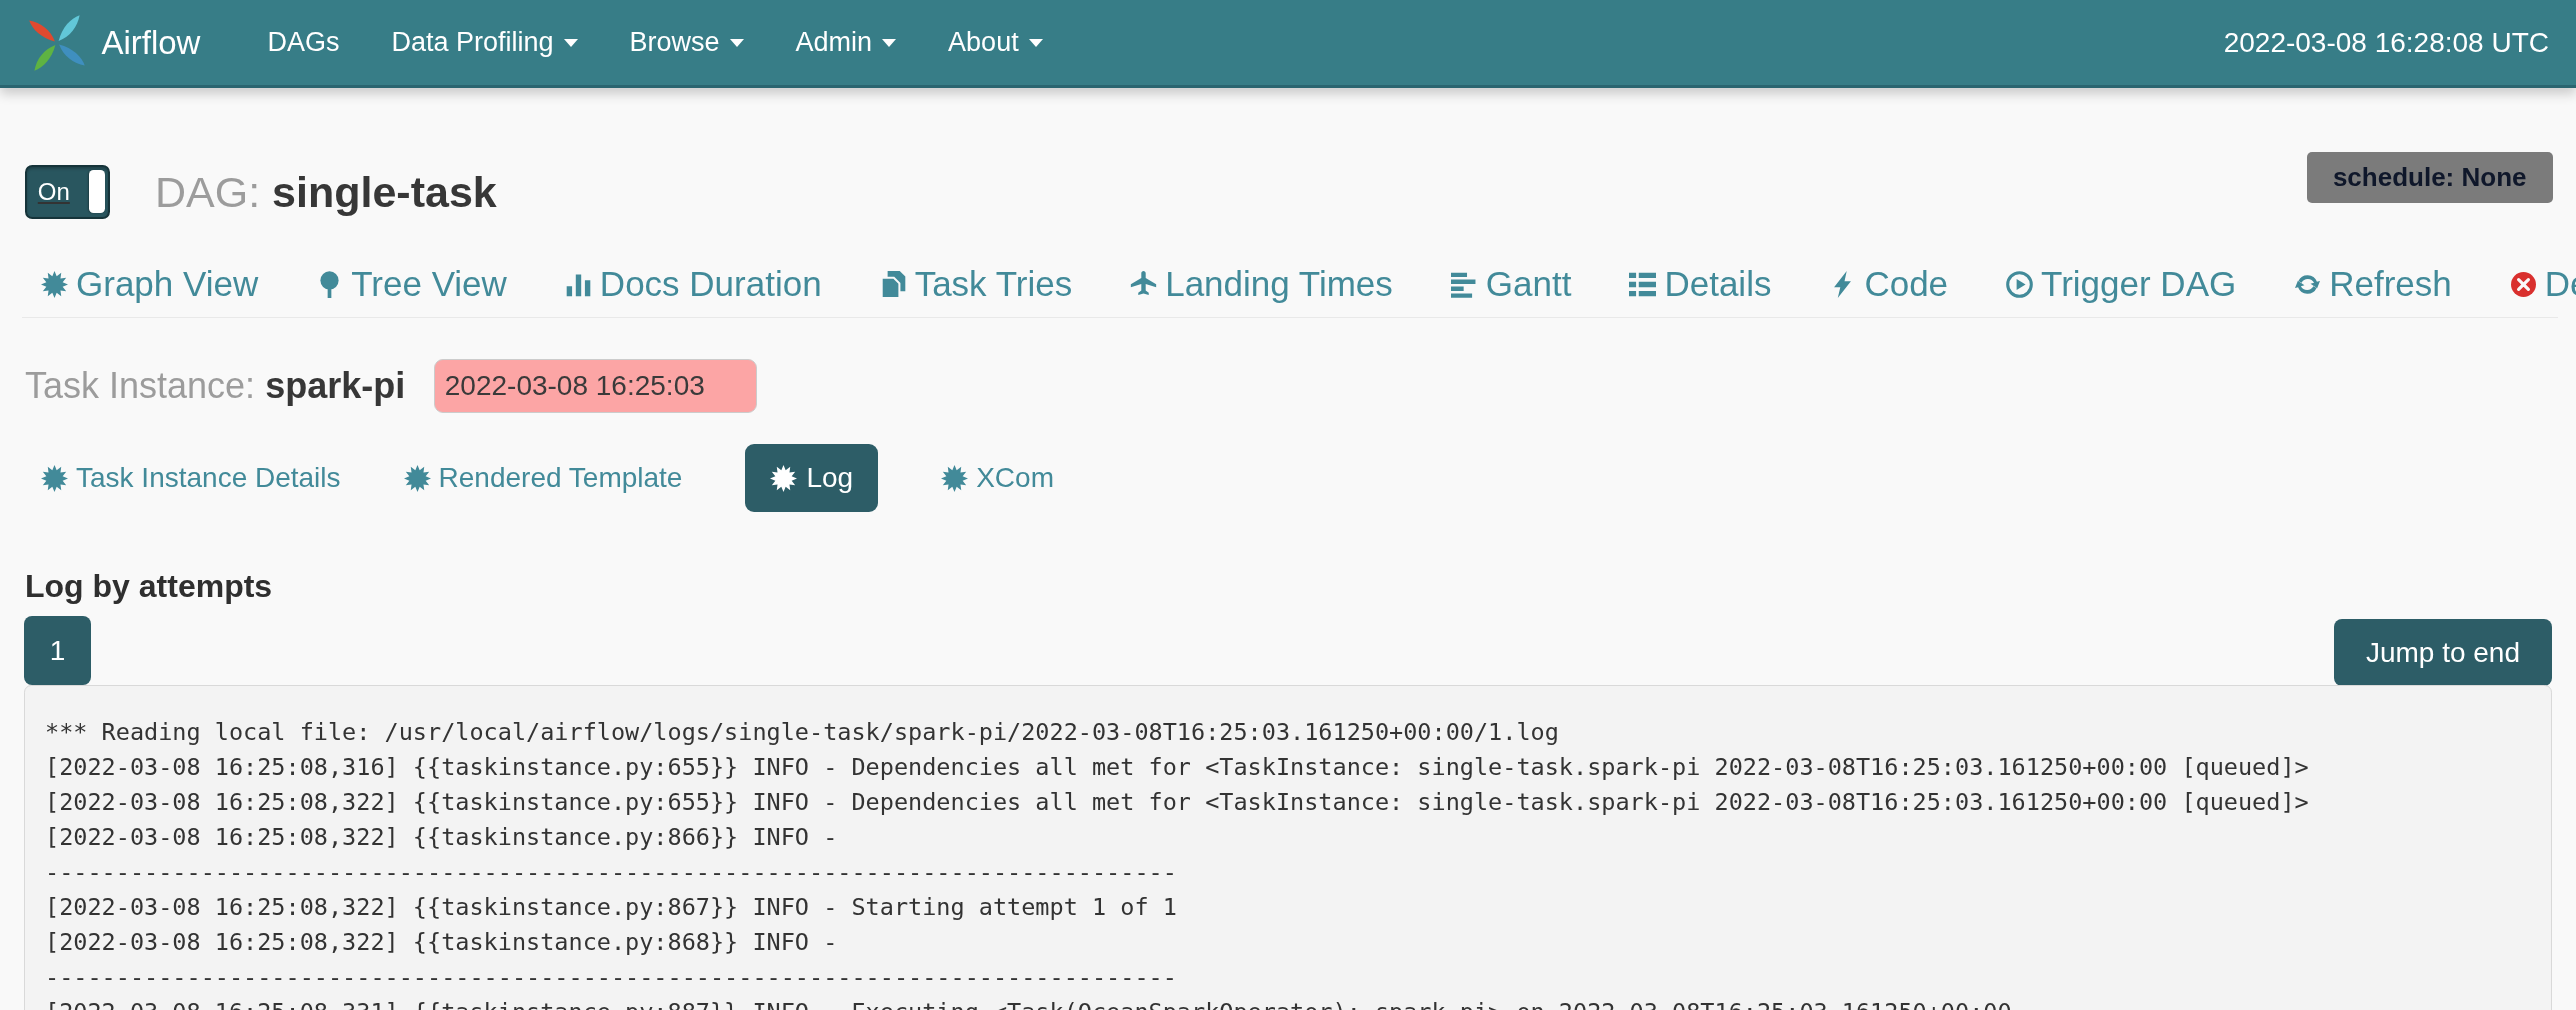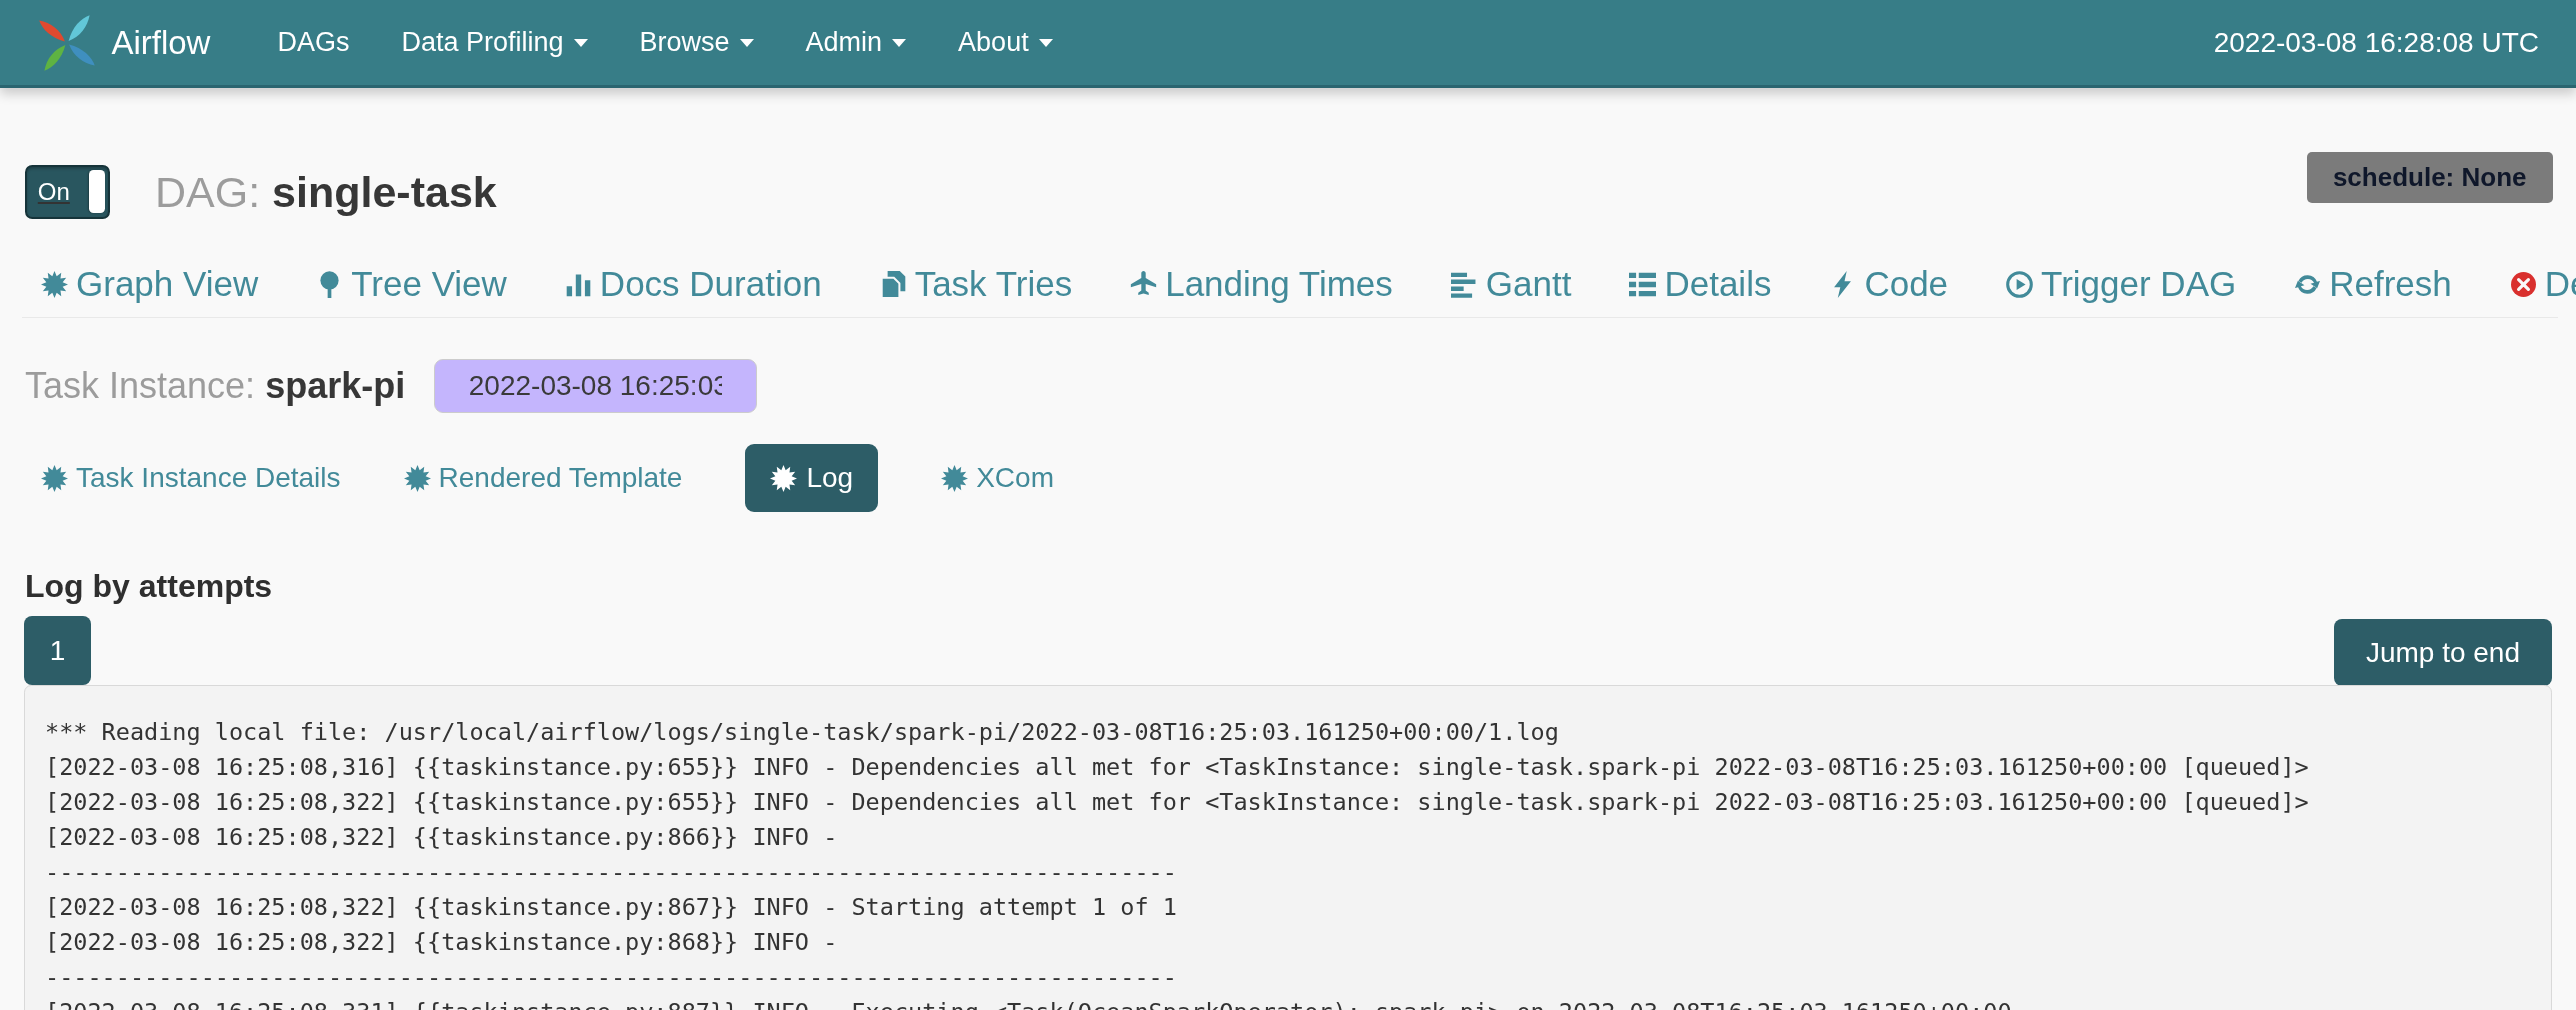--- a/index.html
+++ b/index.html
@@ -6,21 +6,21 @@
   html, body { width: 2576px; height: 1010px; overflow: hidden; }
   body {
     font-family: "Liberation Sans", sans-serif;
     background: #f9f9f9;
     position: relative;
     color: #333;
   }
   
   .navbar {
     position: absolute; top: 0; left: 0; width: 2576px; height: 88px;
-    display: flex; align-items: center; padding: 0 37px;
+    display: flex; align-items: center; padding: 0 27px;
     border-bottom: 3.6px solid #2a6570;
     box-shadow: 0 7.2px 10.8px rgba(0,0,0,0.18);
   }
   .brand { display: flex; align-items: center; gap: 14.4px; color: #fff; font-size: 33px; text-decoration: none; }
   .brand svg { display: block; }
   .nav-items { display: flex; align-items: center; margin-left: 41px; height: 100%; }
   .nav-item {
     color: #ffffff; font-size: 27px; padding: 0 26px; height: 100%;
     display: flex; align-items: center; cursor: pointer; white-space: nowrap;
   }
@@ -60,23 +60,23 @@
   .icn svg { width: 100%; height: 100%; fill: currentColor; }
   .rule { position: absolute; top: 317px; left: 21.6px; right: 18px; border-top: 1.8px solid #e9e9e9; }
 
   
   .ti-row { position: absolute; top: 359px; left: 25px; display: flex; align-items: center; gap: 12.6px; }
   .ti-heading { font-size: 36px; }
   .ti-heading .prefix { color: #9c9c9c; font-weight: 500; }
   .ti-heading .name { color: #373737; font-weight: 700; }
   .exec-date-input {
     margin-left: 16px; width: 323px; height: 54px;
-    border: 1.8px solid #cccccc; border-radius: 9px; background: #c4b5fd;
+    border: 1.8px solid #cccccc; border-radius: 9px; background: #fca5a5;
     font-family: "Liberation Sans", sans-serif; font-size: 28px; color: #3a3a3a;
-    padding: 0 34px; outline: none;
+    padding: 0 10px; outline: none;
   }
 
   
   .ti-tabs { position: absolute; top: 444px; left: 41px; display: flex; align-items: center; gap: 63px; font-size: 28px; }
   .ti-tab-active {
     color: #fff !important; border-radius: 9px; padding: 18px 25px; cursor: pointer;
     display: flex; align-items: center; gap: 9px;
   }
 
   

